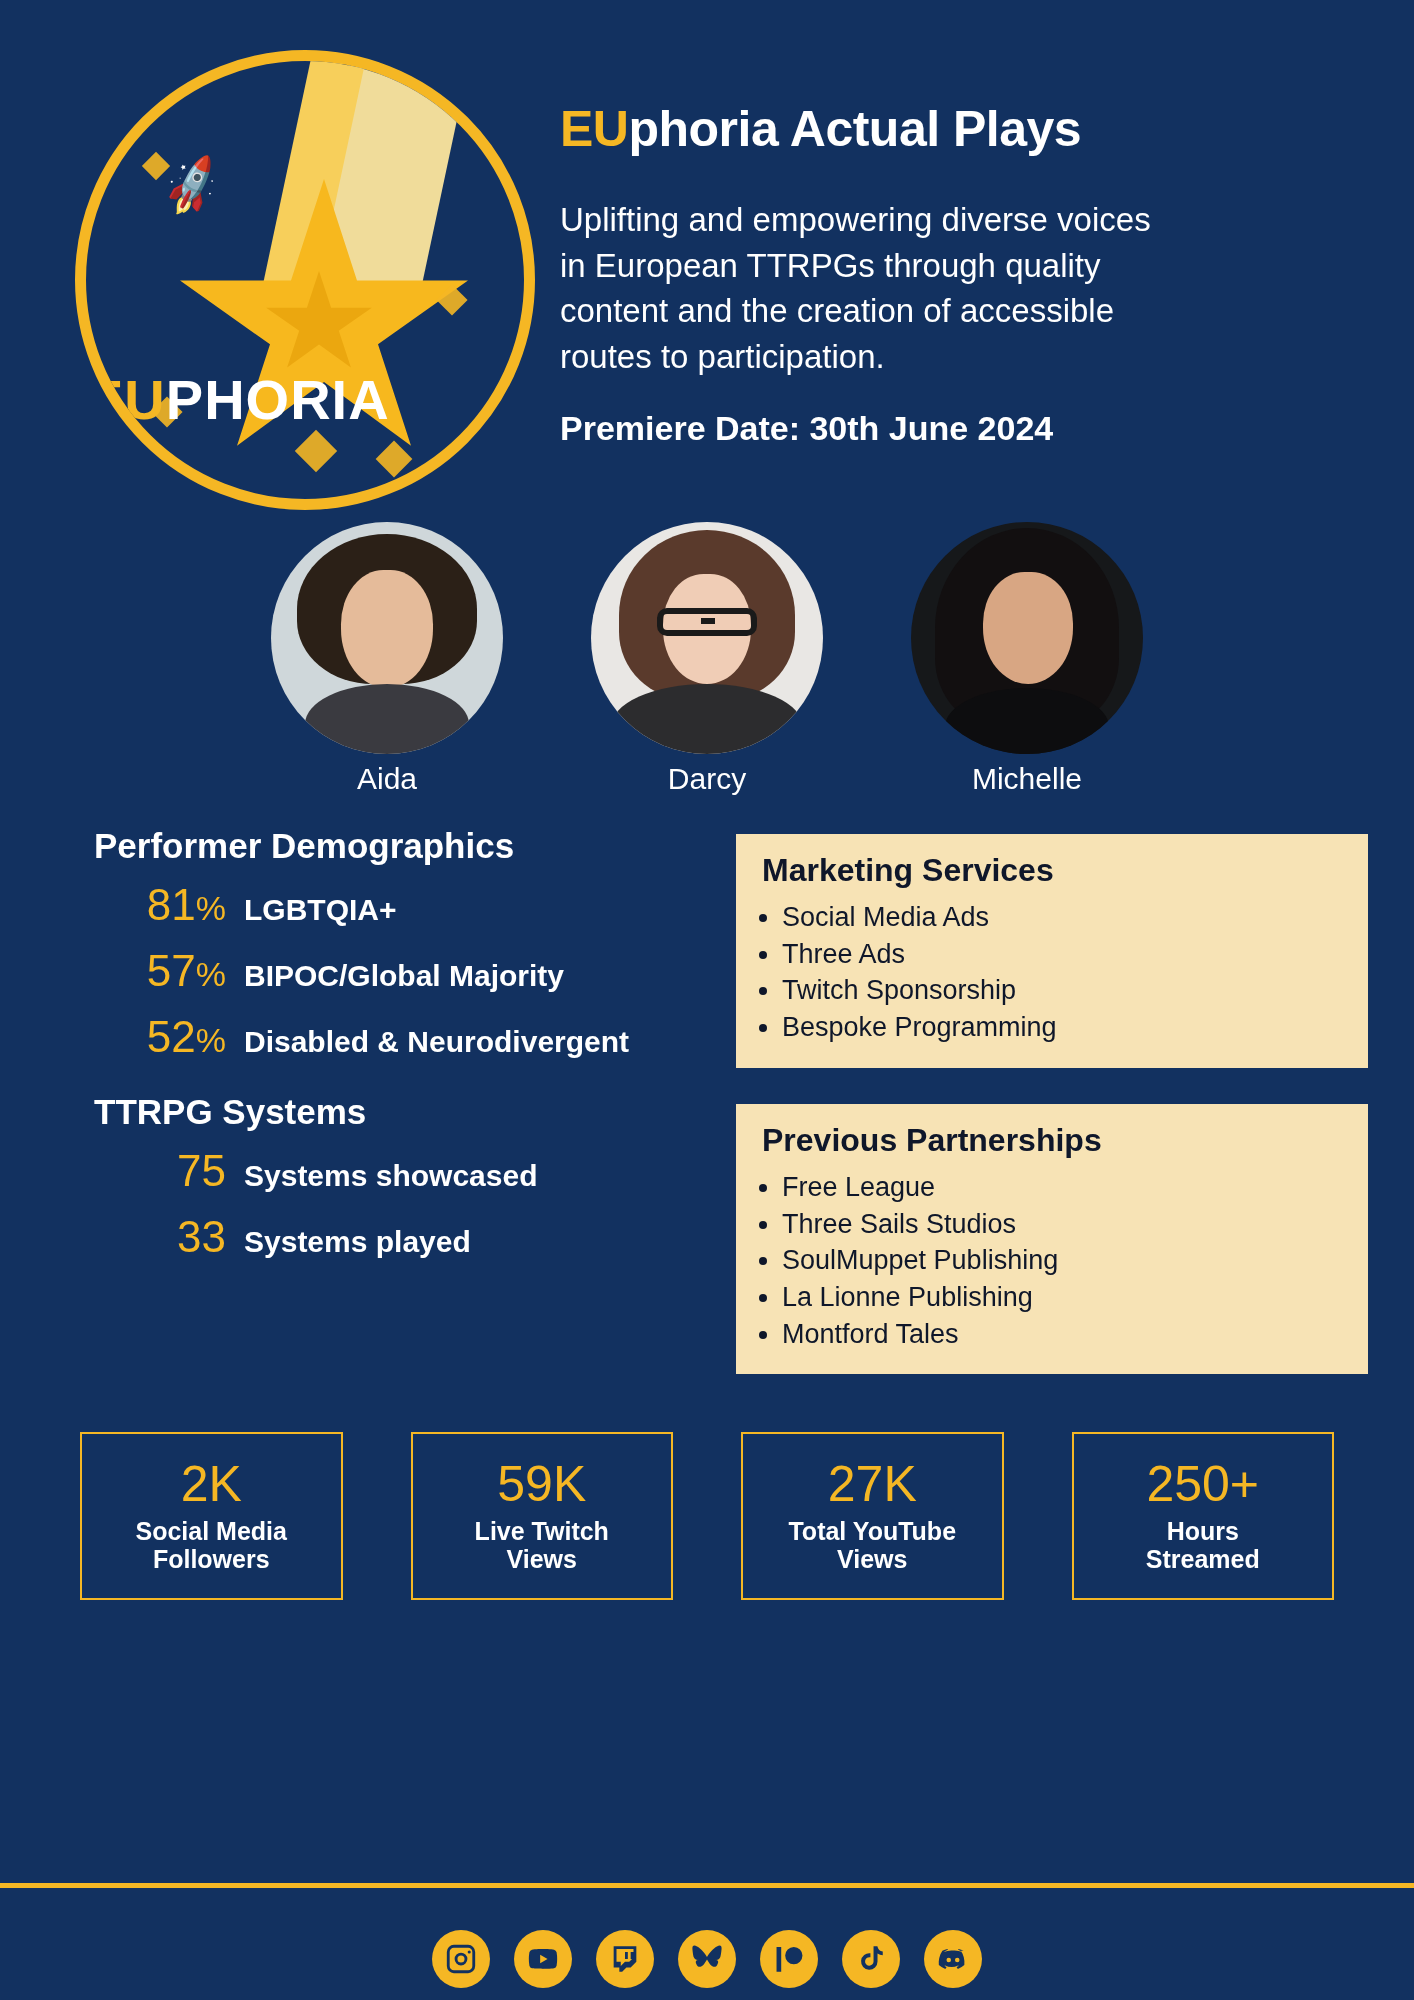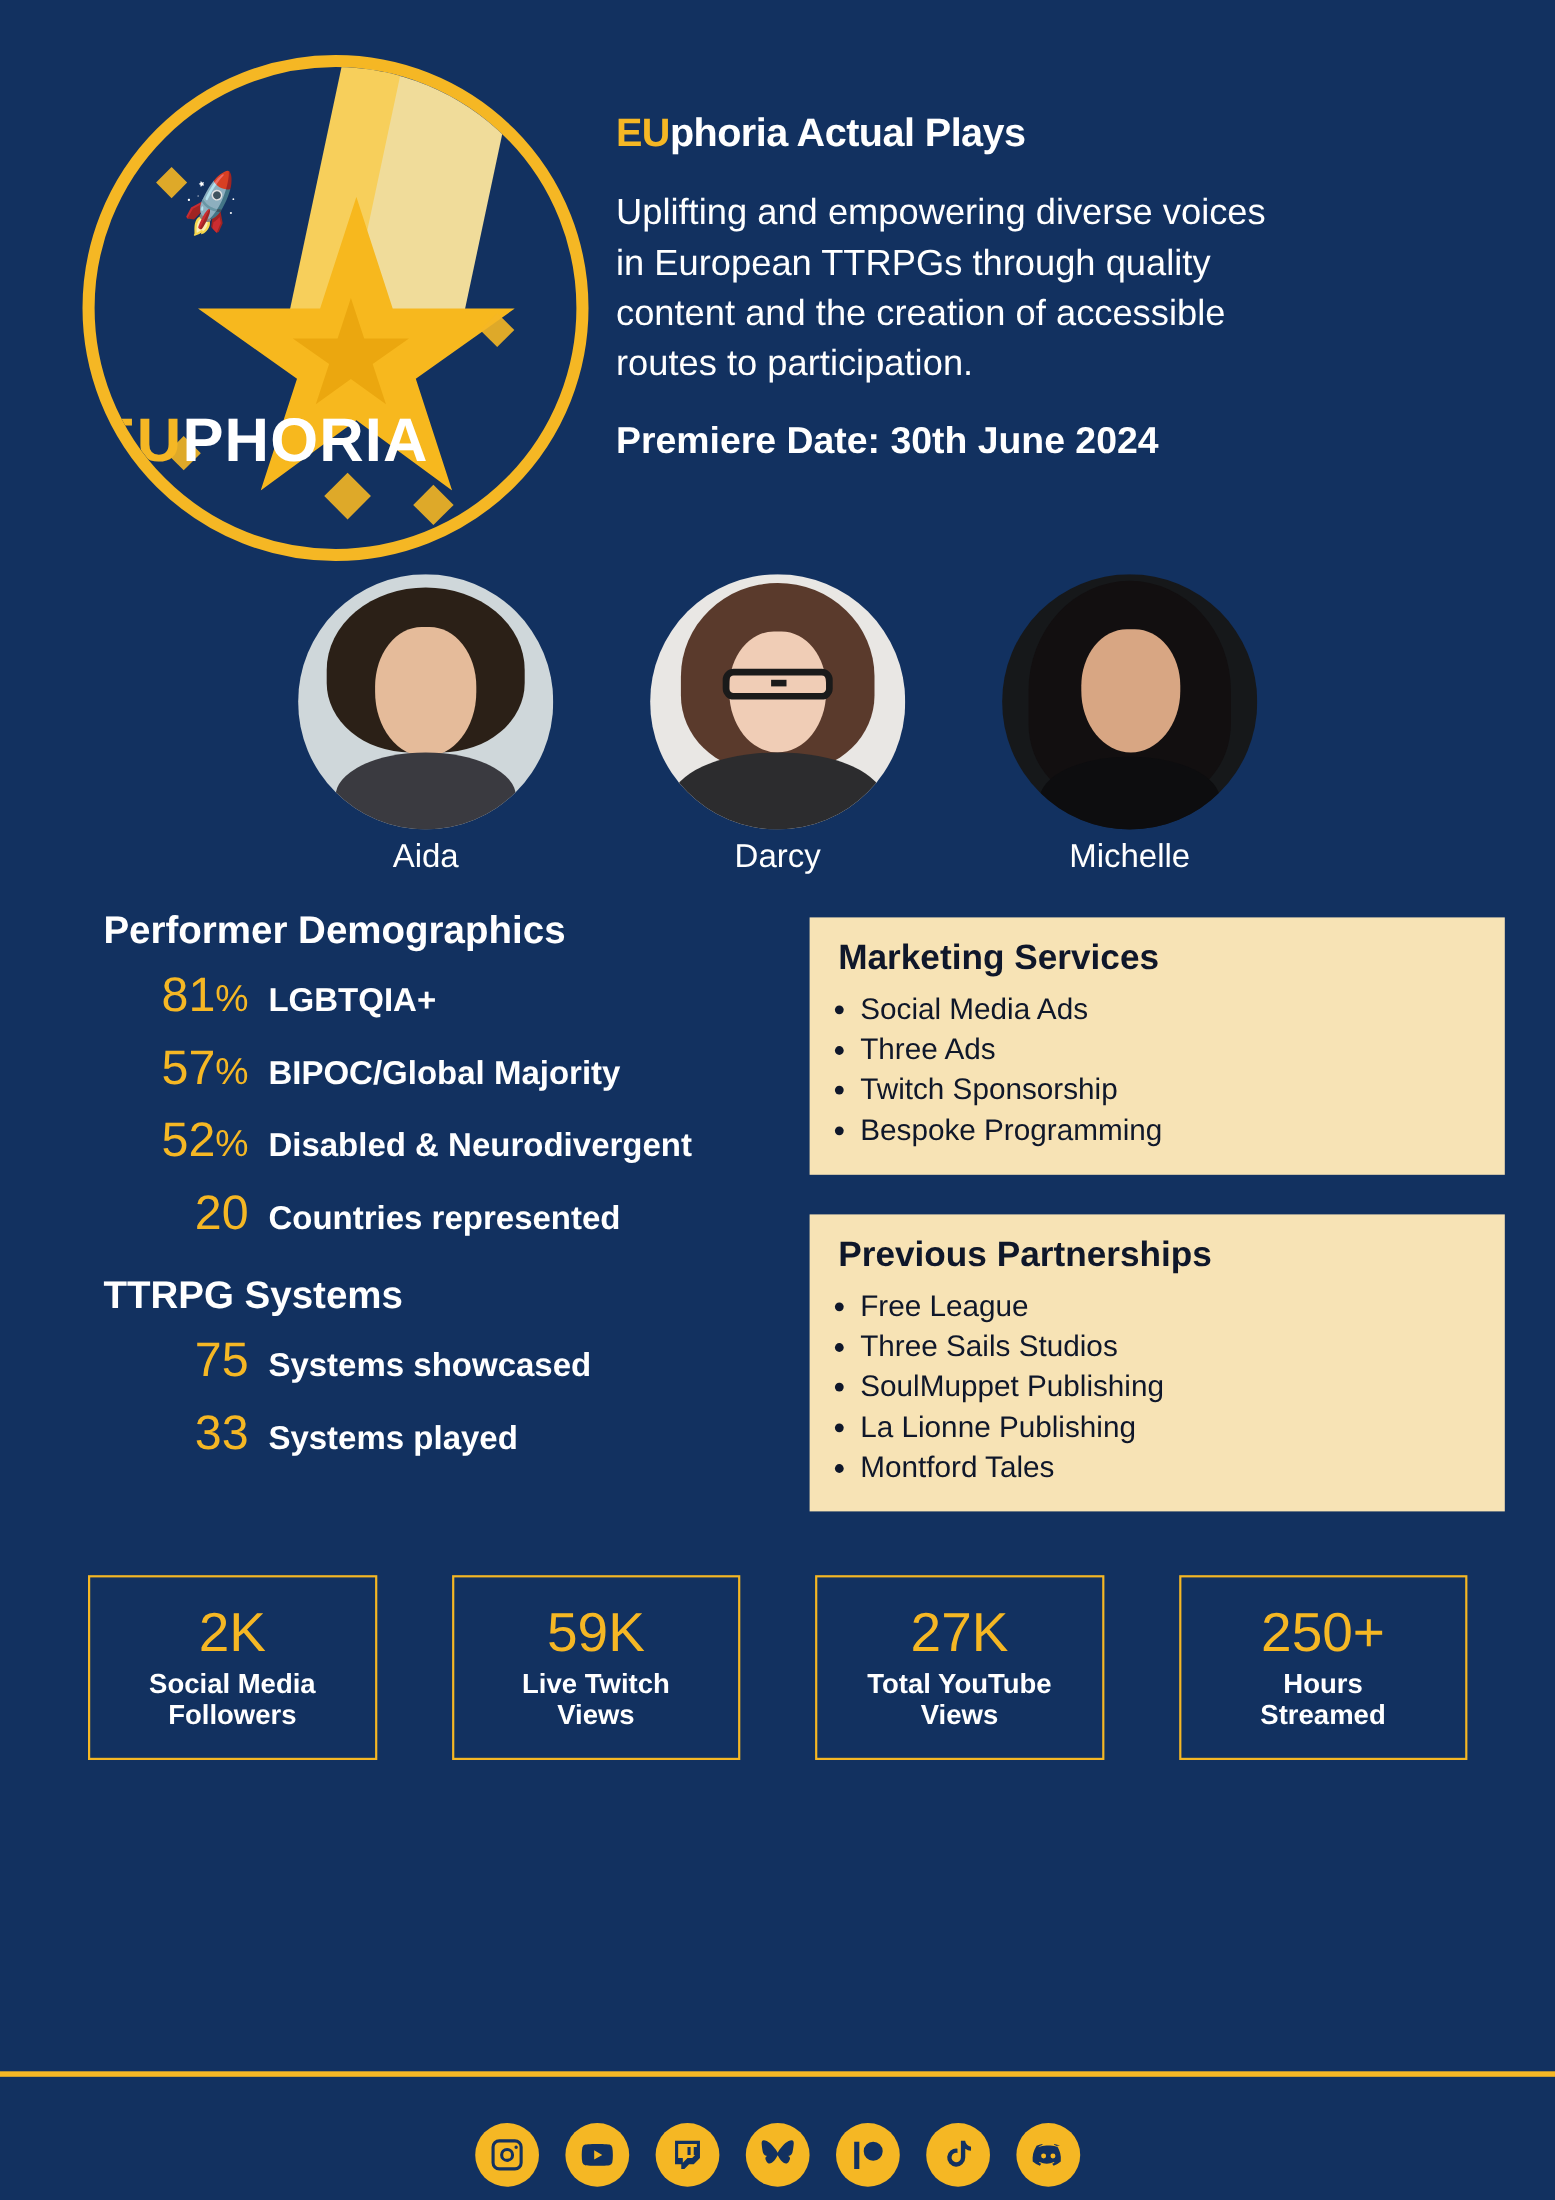--- a/index.html
+++ b/index.html
@@ -87,24 +87,24 @@
     text-align: left;
     font-size: 56px;
     font-weight: bold;
     letter-spacing: 1px;
   }
   .logo-text .eu { color: #F5B724; }
   .logo-text .rest { color: #ffffff; }
 
   .header-right { padding-top: 70px; flex: 1; }
   .title {
-    font-size: 36px;
+    font-size: 50px;
     font-weight: bold;
     letter-spacing: -0.5px;
-    margin-bottom: 28px;
+    margin-bottom: 39px;
   }
   .title .eu { color: #F5B724; }
   .subtitle {
     font-size: 33px;
     line-height: 1.38;
     font-weight: 400;
     max-width: 600px;
     margin-bottom: 30px;
   }
   .premiere {
@@ -326,24 +326,20 @@
         <div class="stat-label">LGBTQIA+</div>
       </div>
       <div class="stat-row">
         <div class="stat-num"><span>57</span><span class="pct">%</span></div>
         <div class="stat-label">BIPOC/Global Majority</div>
       </div>
       <div class="stat-row">
         <div class="stat-num"><span>52</span><span class="pct">%</span></div>
         <div class="stat-label">Disabled &amp; Neurodivergent</div>
       </div>
-      <div class="stat-row">
-        <div class="stat-num"><span>20</span><span class="pct"></span></div>
-        <div class="stat-label">Countries represented</div>
-      </div>
 
       <div class="section-heading" style="margin-top:30px">TTRPG Systems</div>
 
       <div class="stat-row">
         <div class="stat-num"><span>75</span><span class="pct"></span></div>
         <div class="stat-label">Systems showcased</div>
       </div>
       <div class="stat-row">
         <div class="stat-num"><span>33</span><span class="pct"></span></div>
         <div class="stat-label">Systems played</div>

